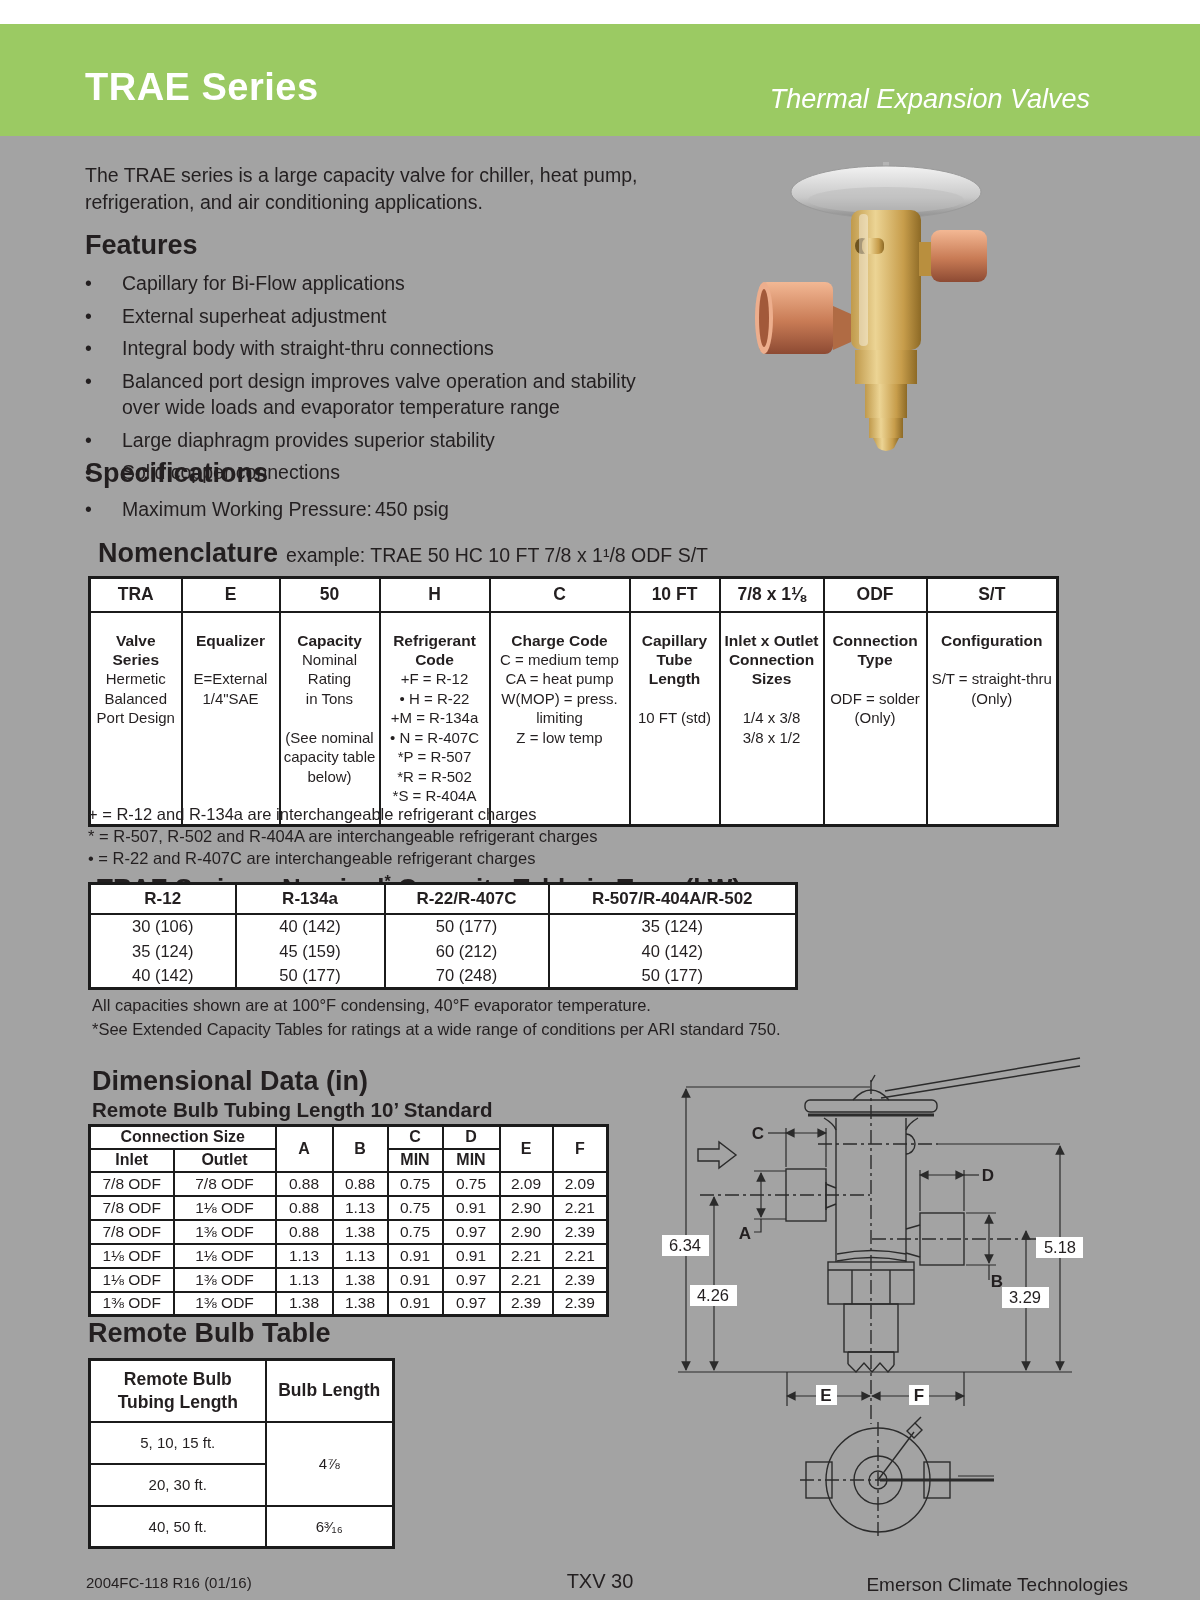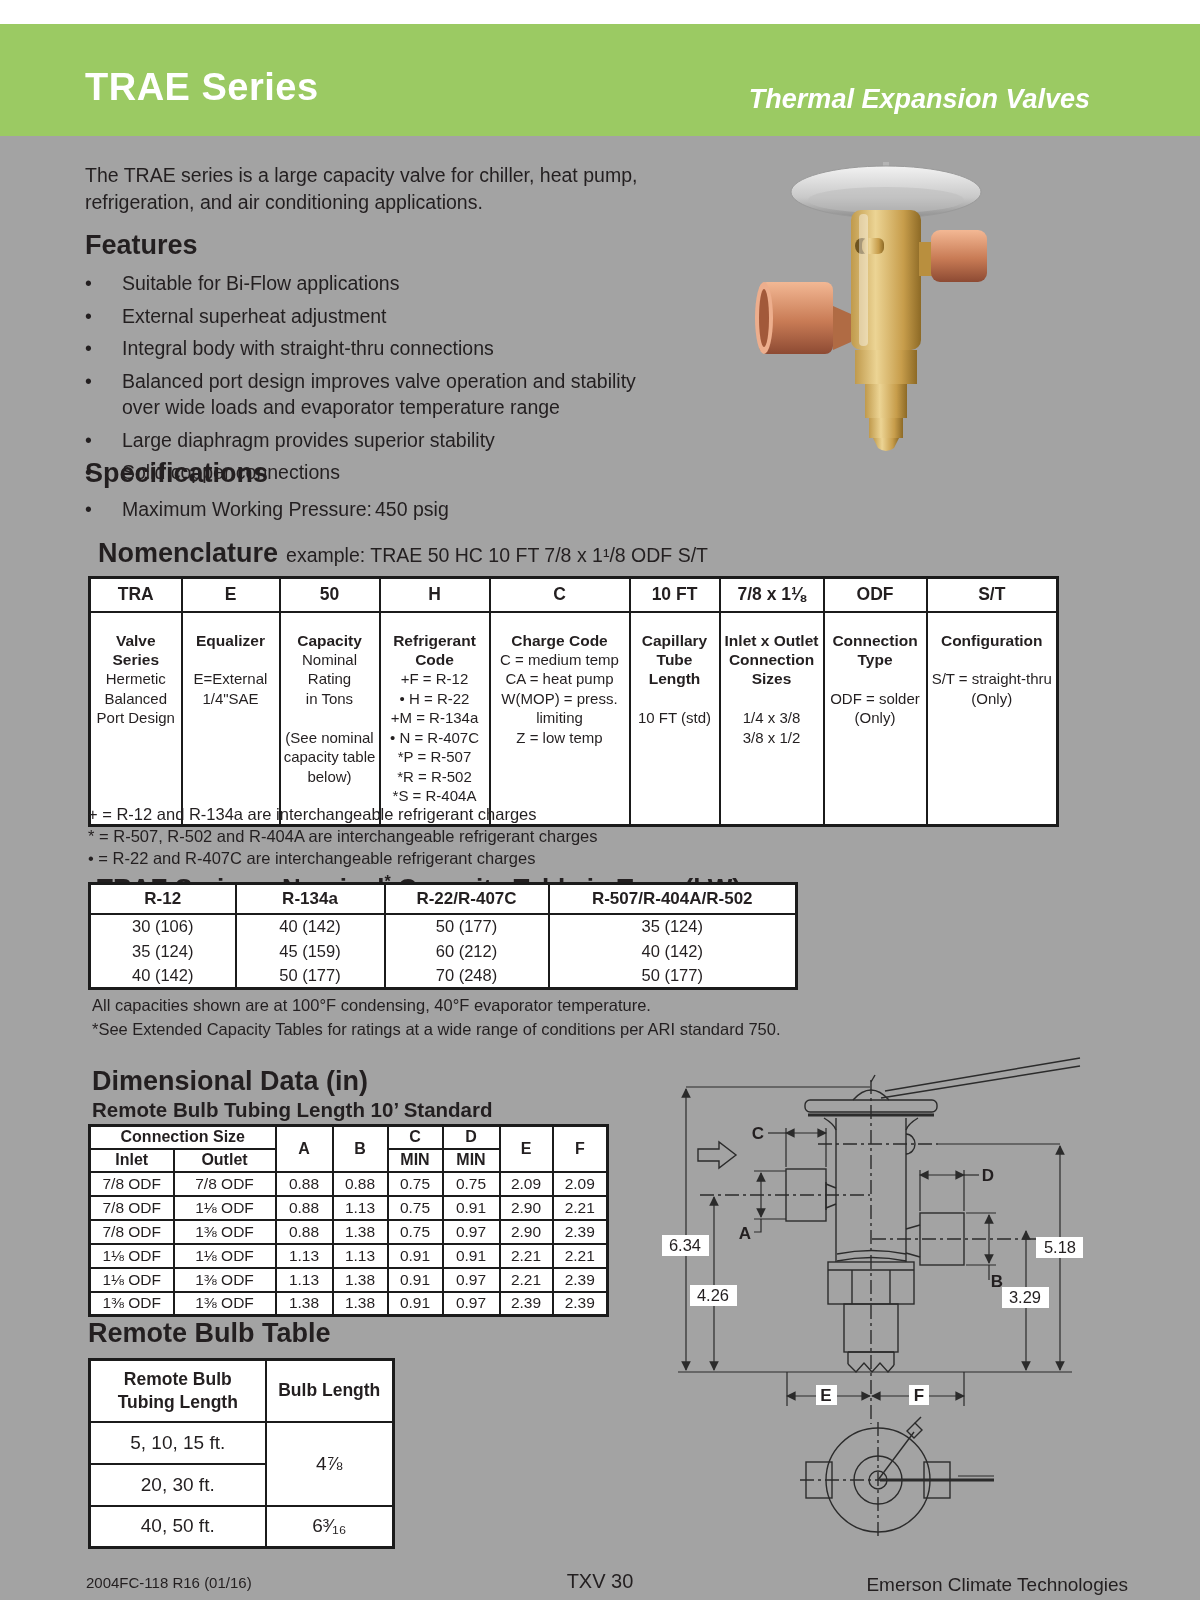--- a/index.html
+++ b/index.html
@@ -2,21 +2,21 @@
 <html><head>
 <meta charset="utf-8">
 <style>
   * { margin:0; padding:0; box-sizing:border-box; }
   body { font-family:"Liberation Sans","DejaVu Sans",sans-serif; background:#ffffff; color:#231F20; }
   #page { position:relative; width:1200px; height:1600px; background:#a3a3a3; overflow:hidden;margin-top:24px; }
 
   
   #band { position:absolute; left:0; top:0; width:1200px; height:112px; background:#9BCA63; }
   #band .title { position:absolute; left:85px; top:42px; font-size:38px; font-weight:bold; color:#fff; letter-spacing:.5px; }
-  #band .subtitle { position:absolute; right:110px; top:60px; font-size:27px; font-weight:bold; font-style:italic; color:#fff; }
+  #band .subtitle { position:absolute; right:110px; top:60px; font-size:27px; font-weight:normal; font-style:italic; color:#fff; }
 
   .pre { white-space:pre-line; }
 
   #intro { position:absolute; left:85px; top:138px; width:580px; font-size:19.5px; line-height:1.38; }
 
   #photo { position:absolute; left:735px; top:130px; width:340px; height:300px; }
 
   h2.sec { font-size:27px; font-weight:bold; color:#231F20; }
   #features { position:absolute; left:85px; top:206px; width:600px; }
   #features h2 { margin-bottom:10px; }
@@ -56,21 +56,21 @@
 
   #dim-head { position:absolute; left:92px; top:1042px; }
   #dim-sub { position:absolute; left:92px; top:1074px; font-size:20.5px; font-weight:bold; }
   #dim-table { position:absolute; left:88px; top:1100px; width:518px; }
   #dim-table th { font-size:16px; font-weight:bold; padding:0; height:23px; line-height:1.1; }
   #dim-table td { font-size:15.5px; height:24px; padding:0; }
 
   #rb-head { position:absolute; left:88px; top:1294px; }
   #rb-table { position:absolute; left:88px; top:1334px; width:304px; }
   #rb-table th { height:62px; font-size:17.5px; font-weight:bold; white-space:pre-line; line-height:1.3; }
-  #rb-table td { font-size:19px; height:42px; }
+  #rb-table td { font-size:15px; height:42px; }
 
   #drawing { position:absolute; left:648px; top:1008px; width:544px; height:510px; }
   .dl { stroke:#2b2b2b; stroke-width:1.4; fill:none; }
   .dim { stroke:#2b2b2b; stroke-width:1.2; fill:none; }
   .cl { stroke-dasharray:14 4 3 4; }
   .thk { stroke-width:3; }
   svg text { font-family:"Liberation Sans","DejaVu Sans",sans-serif; fill:#231F20; }
   .dimtxt { font-size:16.5px; }
   .lettxt { font-size:17px; font-weight:bold; }
 
@@ -136,21 +136,21 @@
         <rect x="134" y="264" width="34" height="20" fill="url(#gb)"></rect>
         <path d="M138,284 h26 l-5,10 q-8,6 -16,0 z" fill="url(#gb)"></path>
         <rect x="124" y="60" width="9" height="132" rx="4" fill="#ffffff" opacity=".4"></rect>
       </g>
     </svg>
   </div>
 
   <div id="features">
     <h2 class="sec">Features</h2>
     <div class="brow">
-        <span class="btxt">Suitable for Bi-Flow applications</span>
+        <span class="btxt">Capillary for Bi-Flow applications</span>
       </div>
     <div class="brow">
         <span class="btxt">External superheat adjustment</span>
       </div>
     <div class="brow">
         <span class="btxt">Integral body with straight-thru connections</span>
       </div>
     <div class="brow">
         <span class="btxt">Balanced port design improves valve operation and stability over wide loads and evaporator temperature range</span>
       </div>

